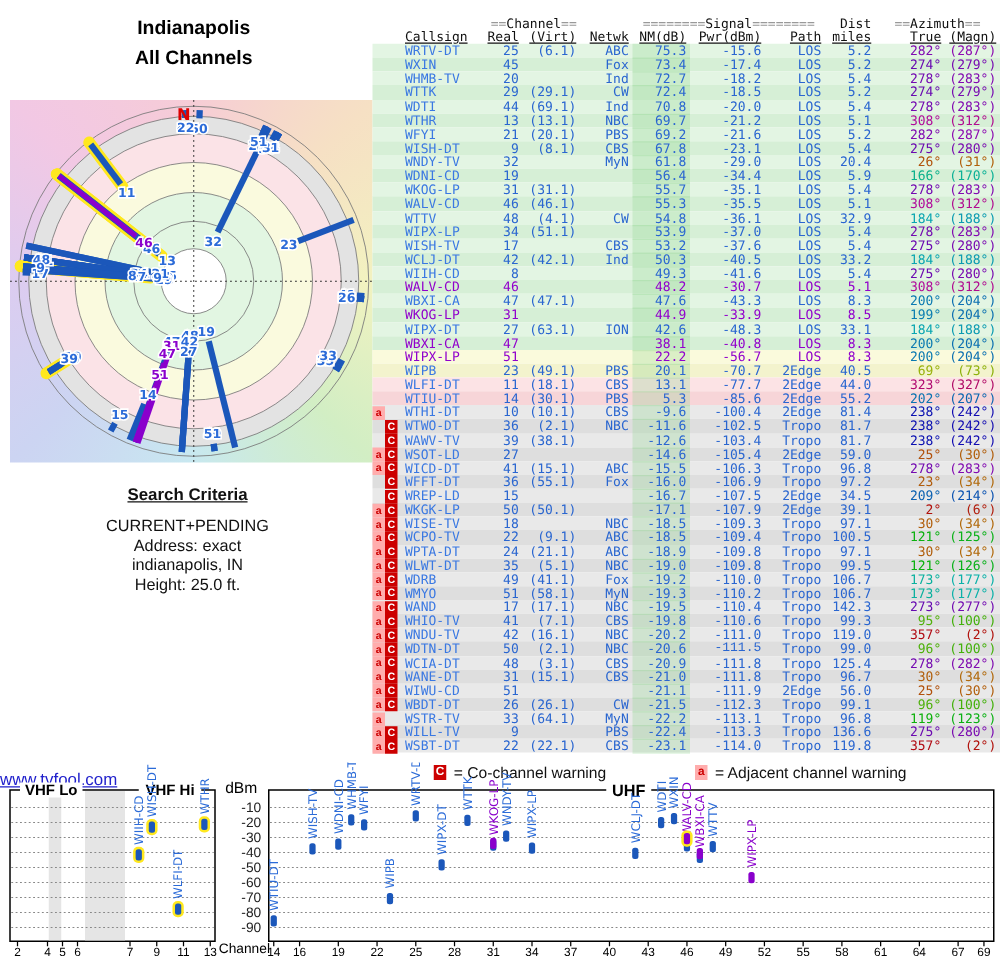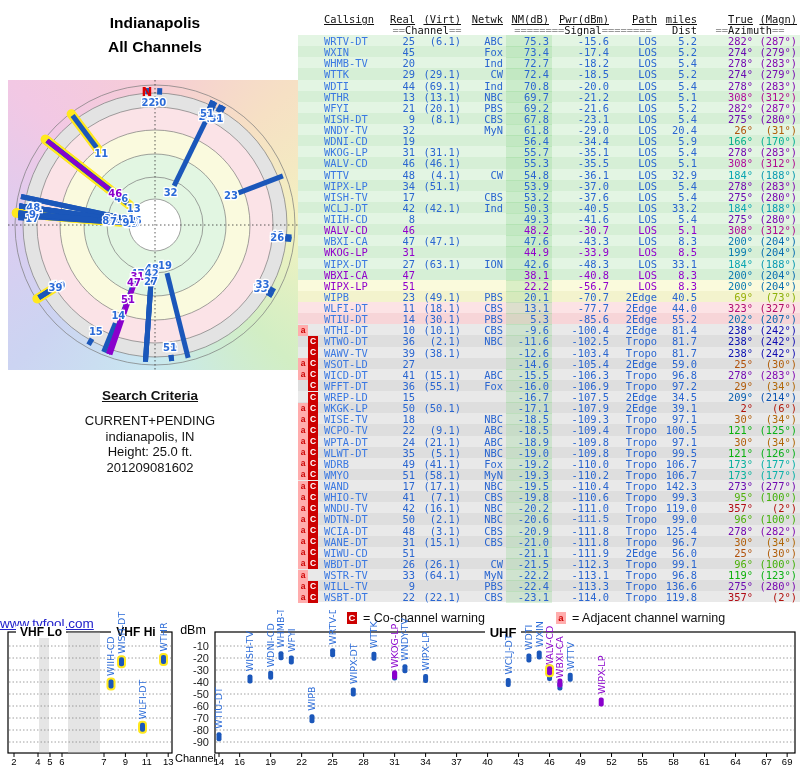--- a/index.html
+++ b/index.html
@@ -181,48 +181,48 @@
       <text x="269.3261931302976" y="161.35700098192137" text-anchor="middle" font-family="&quot;DejaVu Sans&quot;,sans-serif" font-size="10px" font-weight="bold" fill="#2b6bd8" stroke="#ffffff" stroke-width="2.5" paint-order="stroke">26</text>
       <text x="254.57822397814567" y="208.13158329029946" text-anchor="middle" font-family="&quot;DejaVu Sans&quot;,sans-serif" font-size="10px" font-weight="bold" fill="#2b6bd8" stroke="#ffffff" stroke-width="2.5" paint-order="stroke">33</text>
       <text x="24.468052134715293" y="137.7798436420381" text-anchor="middle" font-family="&quot;DejaVu Sans&quot;,sans-serif" font-size="10px" font-weight="bold" fill="#2b6bd8" stroke="#ffffff" stroke-width="2.5" paint-order="stroke">9</text>
       <text x="140.56267738211784" y="25.668567225187417" text-anchor="middle" font-family="&quot;DejaVu Sans&quot;,sans-serif" font-size="10px" font-weight="bold" fill="#2b6bd8" stroke="#ffffff" stroke-width="2.5" paint-order="stroke">22</text>
       <text x="139" y="16" text-anchor="middle" fill="#dd0000" font-family="&quot;DejaVu Sans&quot;,sans-serif" font-size="13px" font-weight="bold">N</text>
     </svg>
 
   <div id="search">
     <div class="hd">Search Criteria</div>
     <div class="ln">CURRENT+PENDING</div>
+    <div class="ln">Address: exact</div>
     <div class="ln">indianapolis, IN</div>
     <div class="ln">Height: 25.0 ft.</div>
-    <div class="ln">201209081602</div>
   </div>
   <div id="tvfool-link">
     <a>www.tvfool.com</a>
   </div>
 
   <div id="tbl">
+      <div class="trow hrow">
+        <div class="cell ctr" style="grid-column: 3 / 5;"><span class="eq">==</span><span class="hlab">Channel</span><span class="eq">==</span></div>
+        <div class="cell ctr" style="grid-column: 6 / 9;"><span class="eq">========</span><span class="hlab">Signal</span><span class="eq">========</span></div>
+        <div class="cell rt" style="grid-column: 9 / 10;"><span class="eq"></span><span class="hlab">Dist</span><span class="eq"></span></div>
+        <div class="cell ctr" style="grid-column: 10 / 12;"><span class="eq">==</span><span class="hlab">Azimuth</span><span class="eq">==</span></div>
+      </div>
       <div class="trow hrow">
         <div></div>
         <div class="cell und hlab lt">Callsign</div>
         <div class="cell und hlab rt">Real</div>
         <div class="cell und hlab rt">(Virt)</div>
         <div class="cell und hlab rt">Netwk</div>
         <div class="cell und hlab rt">NM(dB)</div>
         <div class="cell und hlab rt">Pwr(dBm)</div>
         <div class="cell und hlab rt">Path</div>
         <div class="cell und hlab rt">miles</div>
         <div class="cell und hlab rt">True</div>
         <div class="cell und hlab rt">(Magn)</div>
       </div>
-      <div class="trow hrow">
-        <div class="cell ctr" style="grid-column: 3 / 5;"><span class="eq">==</span><span class="hlab">Channel</span><span class="eq">==</span></div>
-        <div class="cell ctr" style="grid-column: 6 / 9;"><span class="eq">========</span><span class="hlab">Signal</span><span class="eq">========</span></div>
-        <div class="cell rt" style="grid-column: 9 / 10;"><span class="eq"></span><span class="hlab">Dist</span><span class="eq"></span></div>
-        <div class="cell ctr" style="grid-column: 10 / 12;"><span class="eq">==</span><span class="hlab">Azimuth</span><span class="eq">==</span></div>
-      </div>
       <div class="trow" style="background: rgb(227, 245, 227);">
         <div class="badges">
           <span class="bslot"></span>
           <span class="bslot"></span>
         </div>
         <div class="cell lt" style="color: rgb(58, 120, 226);">WRTV-DT</div>
         <div class="cell rt" style="color: rgb(42, 102, 208);">25</div>
         <div class="cell rt" style="color: rgb(42, 102, 208);">(6.1)</div>
         <div class="cell rt" style="color: rgb(42, 102, 208);">ABC</div>
         <div class="cell rt cnm" style="color: rgb(42, 102, 208);">75.3</div>
@@ -718,21 +718,21 @@
           <span class="bslot bC">C</span>
         </div>
         <div class="cell lt" style="color: rgb(58, 120, 226);">WFFT-DT</div>
         <div class="cell rt" style="color: rgb(42, 102, 208);">36</div>
         <div class="cell rt" style="color: rgb(42, 102, 208);">(55.1)</div>
         <div class="cell rt" style="color: rgb(42, 102, 208);">Fox</div>
         <div class="cell rt cnm" style="color: rgb(42, 102, 208);">-16.0</div>
         <div class="cell rt" style="color: rgb(42, 102, 208);">-106.9</div>
         <div class="cell rt" style="color: rgb(42, 102, 208);">Tropo</div>
         <div class="cell rt" style="color: rgb(42, 102, 208);">97.2</div>
-        <div class="cell rt" style="color: rgb(177, 92, 11);">29°</div>
+        <div class="cell rt" style="color: rgb(177, 92, 11);">23°</div>
         <div class="cell rt" style="color: rgb(177, 105, 11);">(34°)</div>
       </div>
       <div class="trow" style="background: rgb(233, 233, 233);">
         <div class="badges">
           <span class="bslot"></span>
           <span class="bslot bC">C</span>
         </div>
         <div class="cell lt" style="color: rgb(58, 120, 226);">WREP-LD</div>
         <div class="cell rt" style="color: rgb(42, 102, 208);">15</div>
         <div class="cell rt" style="color: rgb(42, 102, 208);"></div>

